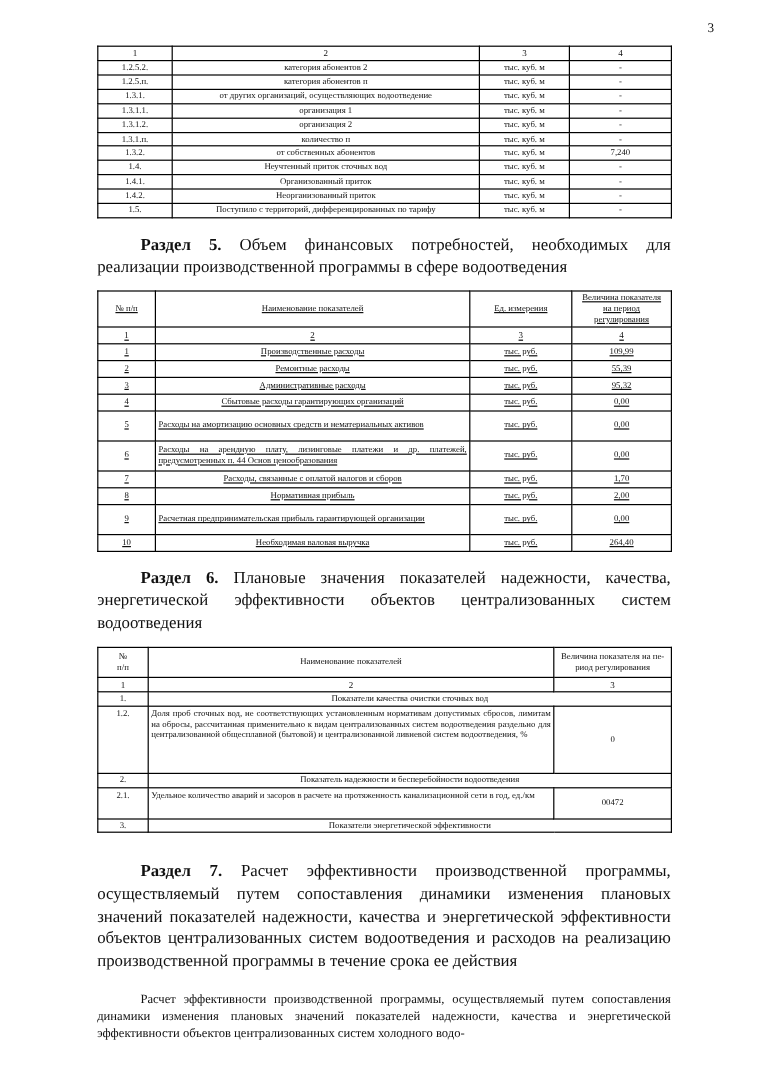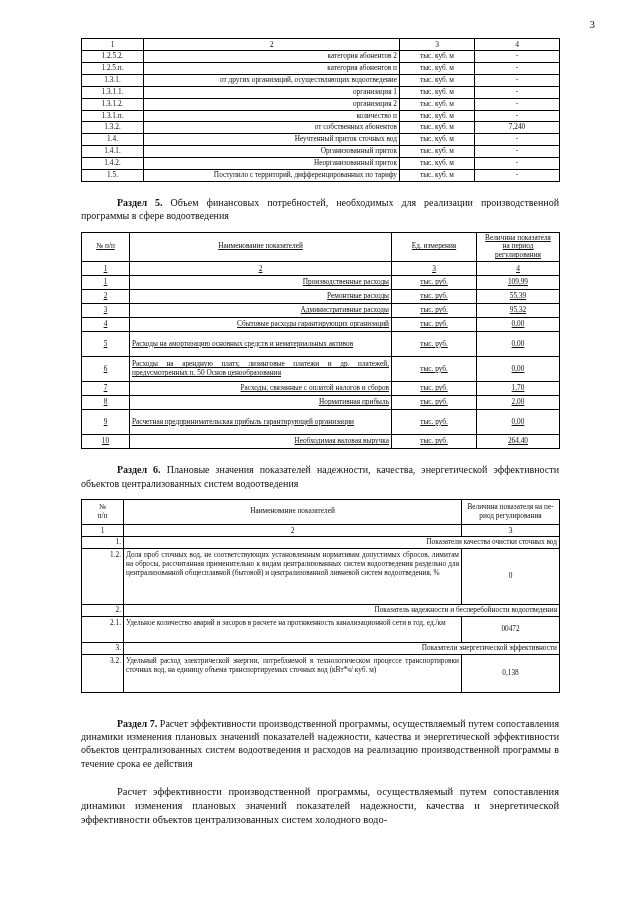--- a/index.html
+++ b/index.html
@@ -43,21 +43,21 @@
     font-size: 7.3px;
     line-height: 1.22;
   }
   table.doc td, table.doc th {
     border: 0.8px solid #000000;
     padding: 1px 2px;
     vertical-align: middle;
     font-weight: normal;
   }
   .c-center { text-align: center; }
-  .c-left   { text-align: right; padding-left: 4px; }
+  .c-left   { text-align: center; padding-left: 4px; }
   .c-just   { text-align: justify; text-align-last: left; padding-left: 4px; padding-right: 4px; }
   .numrow td { text-align: center; font-size: 7.5px; }
 
   
   .t1 col.a { width: 62px; }
   .t1 col.b { width: 256px; }
   .t1 col.c { width: 75px; }
   .t1 col.d { width: 85px; }
 
   
@@ -67,21 +67,21 @@
   .t2 col.d { width: 83px; }
   .t2 td { height: 11px; text-decoration: underline; }
 
   
   .t3 col.a { width: 42px; }
   .t3 col.b { width: 338px; }
   .t3 col.c { width: 98px; }
 
   .sec-head {
     margin: 14px 0 9px 0;
-    font-size: 10px;
+    font-size: 14px;
     line-height: 1.33;
     text-align: justify;
     text-indent: 36px;
     text-align-last: left;
   }
   .sec-head b { font-weight: bold; }
 
   .para {
     margin: 13px 0 0 0;
     font-size: 10.5px;
@@ -234,21 +234,21 @@
           <td class="c-center">0,00</td>
         </tr>
         <tr>
           <td class="c-center" style="height:22px">5</td>
           <td class="c-just">Расходы на амортизацию основных средств и нематериальных активов</td>
           <td class="c-center">тыс. руб.</td>
           <td class="c-center">0,00</td>
         </tr>
         <tr>
           <td class="c-center" style="height:22px">6</td>
-          <td class="c-just">Расходы на арендную плату, лизинговые платежи и др. платежей, предусмотренных п. 50 Основ ценообразования</td>
+          <td class="c-just">Расходы на арендную плату, лизинговые платежи и др. платежей, предусмотренных п. 44 Основ ценообразования</td>
           <td class="c-center">тыс. руб.</td>
           <td class="c-center">0,00</td>
         </tr>
         <tr>
           <td class="c-center">7</td>
           <td class="c-left">Расходы, связанные с оплатой налогов и сборов</td>
           <td class="c-center">тыс. руб.</td>
           <td class="c-center">1,70</td>
         </tr>
         <tr>
@@ -312,25 +312,20 @@
         </tr>
         <tr>
           <td class="c-left" style="height:22px; vertical-align:top; padding-top:2px">2.1.</td>
           <td class="c-just" style="vertical-align:top; padding-top:2px">Удельное количество аварий и засоров в расчете на протяженность канализационной сети в год, ед./км</td>
           <td class="c-center">00472</td>
         </tr>
         <tr>
           <td class="c-left">3.</td>
           <td class="c-left" colspan="2">Показатели энергетической эффективности</td>
         </tr>
-        <tr>
-          <td class="c-left" style="height:34px; vertical-align:top; padding-top:2px">3.2.</td>
-          <td class="c-just" style="vertical-align:top; padding-top:2px">Удельный расход электрической энергии, потребляемой в технологическом процессе транспортировки сточных вод, на единицу объема транспортируемых сточных вод (кВт*ч/ куб. м)</td>
-          <td class="c-center">0,138</td>
-        </tr>
       </tbody>
     </table>
 
     <p class="sec-head" style="margin-top:24px"><b>Раздел 7.</b><span> Расчет эффективности производственной программы, осуществляемый путем сопоставления динамики изменения плановых значений показателей надежности, качества и энергетической эффективности объектов централизованных систем водоотведения и расходов на реализацию производственной программы в течение срока ее действия</span></p>
 
     <p class="para tight">Расчет эффективности производственной программы, осуществляемый путем сопоставления динамики изменения плановых значений показателей надежности, качества и энергетической эффективности объектов централизованных систем холодного водо-</p>
 
   </div>
 </div>
 

